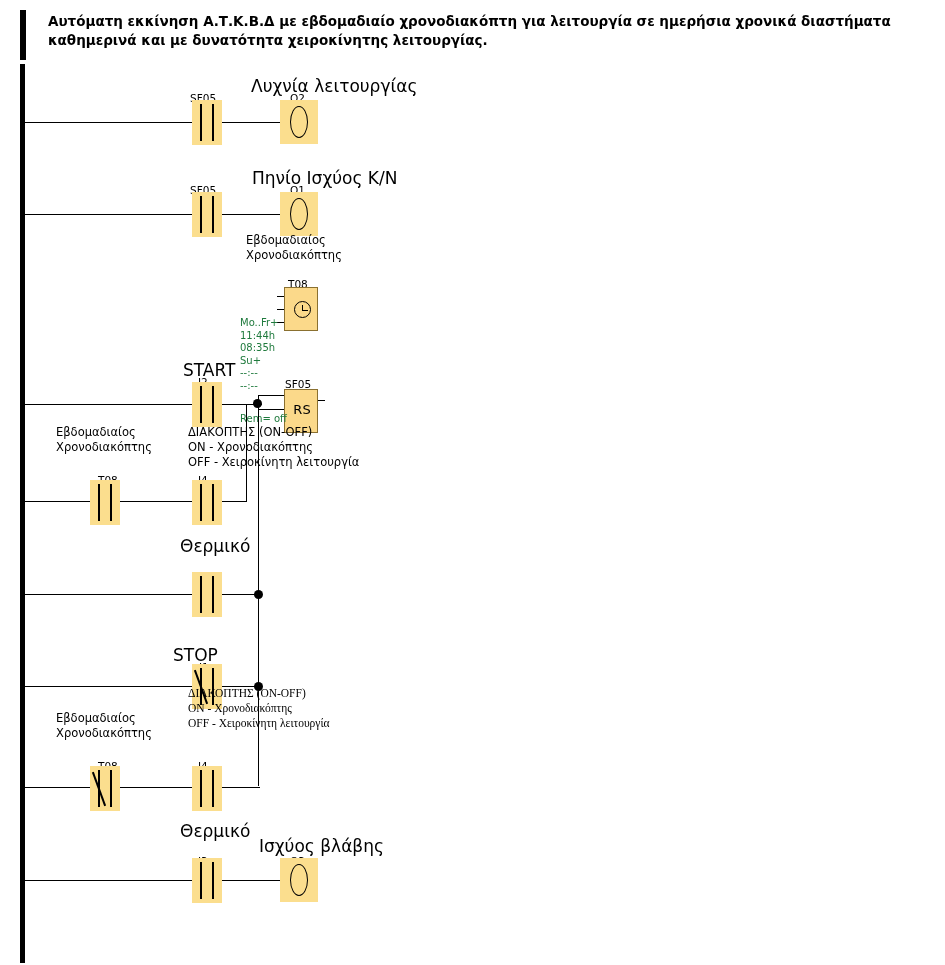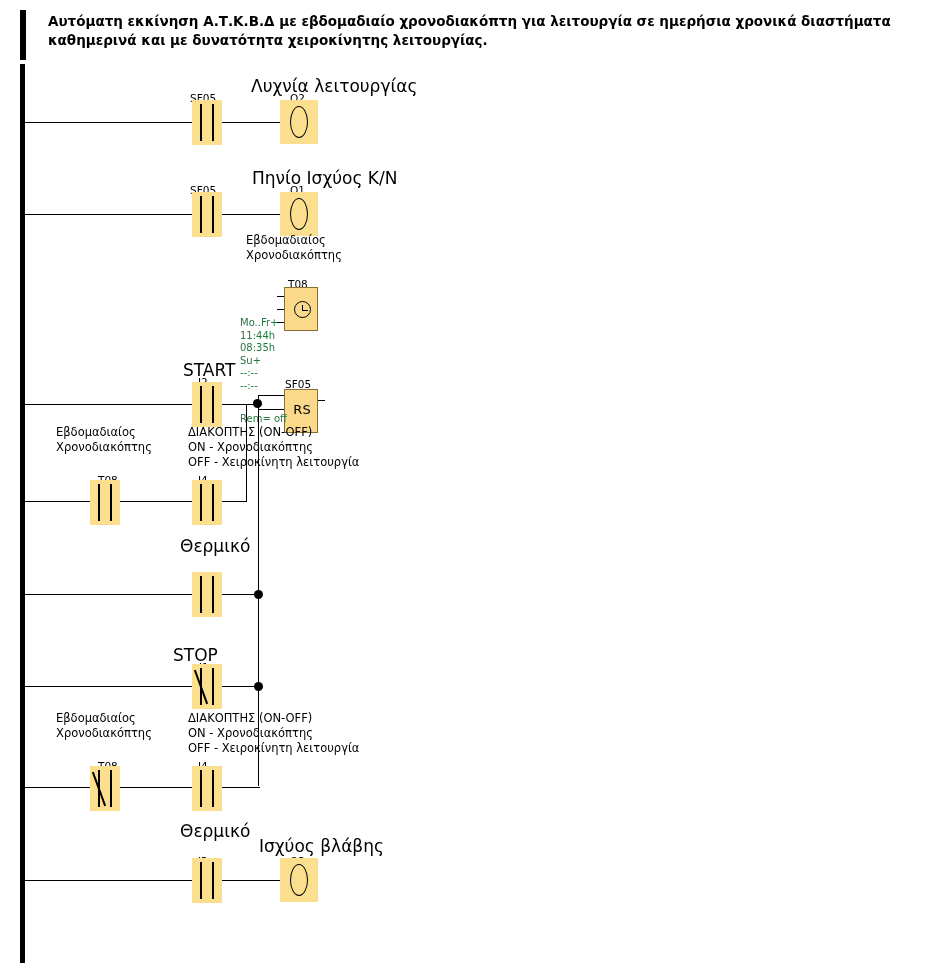--- a/index.html
+++ b/index.html
@@ -316,21 +316,21 @@
       <div class="bar left"></div>
       <div class="bar right"></div>
       <div class="slash"></div>
     </div>
     <div class="wire-h" style="left:222px; top:686px; width:38px;"></div>
     <div class="junction" style="left:254px; top:682px;"></div>
 
     <div class="note" style="left:56px; top:711px;"><span>Εβδομαδιαίος</span>
 <span>Χρονοδιακόπτης</span></div>
 
-    <div class="note" style="left:188px; top:711px;"><span>ΔΙΑΚΟΠΤΗΣ (ON-OFF)</span>
+    <div class="note" style="left:188px; top:686px;font-family:Liberation Serif, serif;"><span>ΔΙΑΚΟΠΤΗΣ (ON-OFF)</span>
 <span>ON - Χρονοδιακόπτης</span>
 <span>OFF - Χειροκίνητη λειτουργία</span></div>
 
     <div class="lbl id" style="left:98px; top:760px;">T08</div>
     <div class="lbl id" style="left:198px; top:760px;">I4</div>
     <div class="wire-h" style="left:24px; top:787px; width:66px;"></div>
     <div class="block contact" style="left:90px; top:766px;">
       <div class="bar left"></div>
       <div class="bar right"></div>
       <div class="slash"></div>

